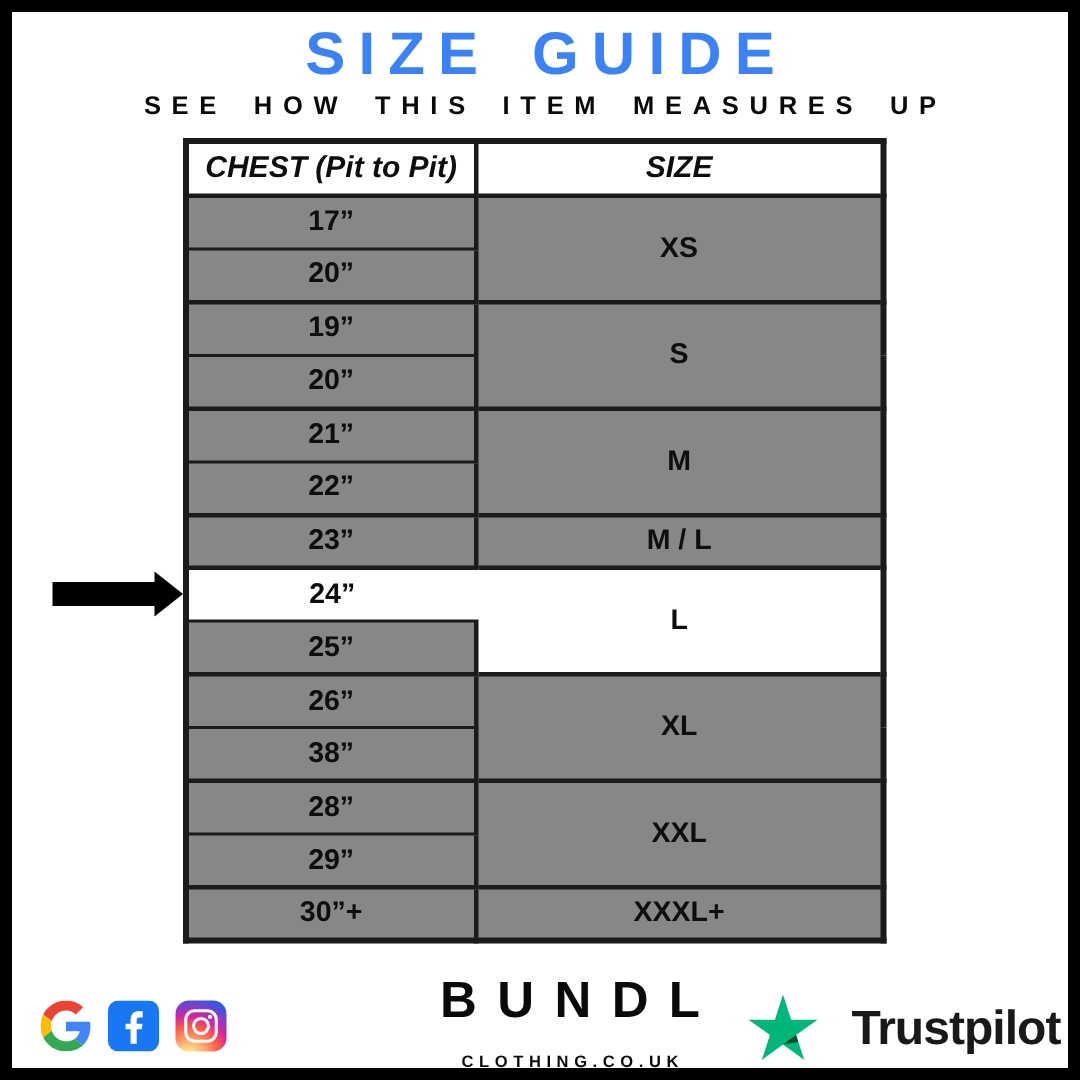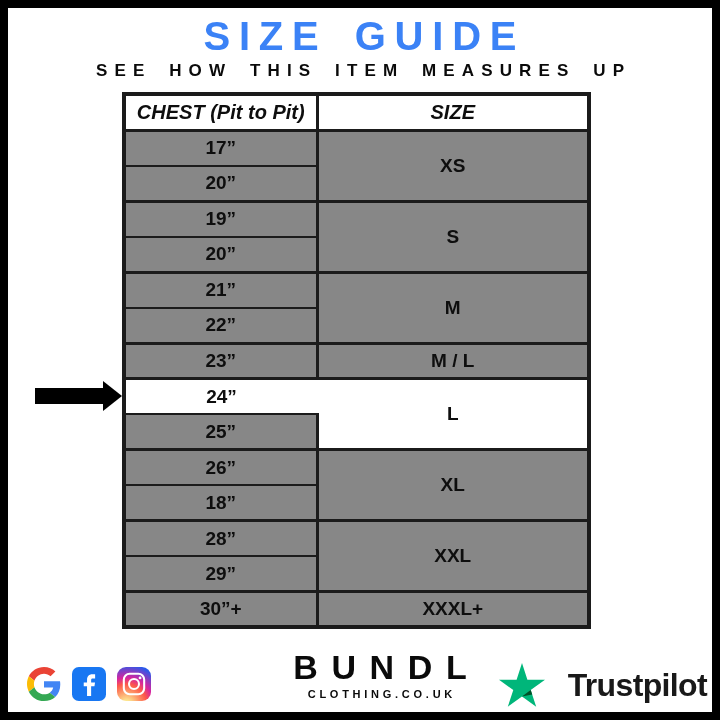--- a/index.html
+++ b/index.html
@@ -61,21 +61,21 @@
     display:flex;align-items:center;justify-content:center;
   }
   .footer-brand{
     position:absolute;left:0;right:0;top:641px;text-align:center;color:#0a0a0a;padding-left:40px;
   }
   .brand-name{
     font-size:34px;line-height:36px;font-weight:bold;
     letter-spacing:0.40em;text-indent:0.40em;
   }
   .brand-domain{
-    margin-top:3px;font-size:11px;line-height:12px;font-weight:bold;
+    margin-top:17px;font-size:11px;line-height:12px;font-weight:bold;
     letter-spacing:0.34em;text-indent:0.34em;
   }
   .footer-trustpilot{
     position:absolute;right:5px;top:655px;display:flex;align-items:center;gap:23px;
   }
   .tp-star{width:46px;height:44px;display:block;}
   .tp-word{font-size:32px;font-weight:bold;color:#191919;letter-spacing:-0.02em;}
 </style>
 </head>
 <body>
@@ -127,21 +127,21 @@
           <td class="size gfirst hl" rowspan="2">L</td>
         </tr>
         <tr>
           <td class="chest ginner">25”</td>
         </tr>
         <tr>
           <td class="chest gfirst">26”</td>
           <td class="size gfirst" rowspan="2">XL</td>
         </tr>
         <tr>
-          <td class="chest ginner">18”</td>
+          <td class="chest ginner">38”</td>
         </tr>
         <tr>
           <td class="chest gfirst">28”</td>
           <td class="size gfirst" rowspan="2">XXL</td>
         </tr>
         <tr>
           <td class="chest ginner">29”</td>
         </tr>
         <tr>
           <td class="chest gfirst">30”+</td>

